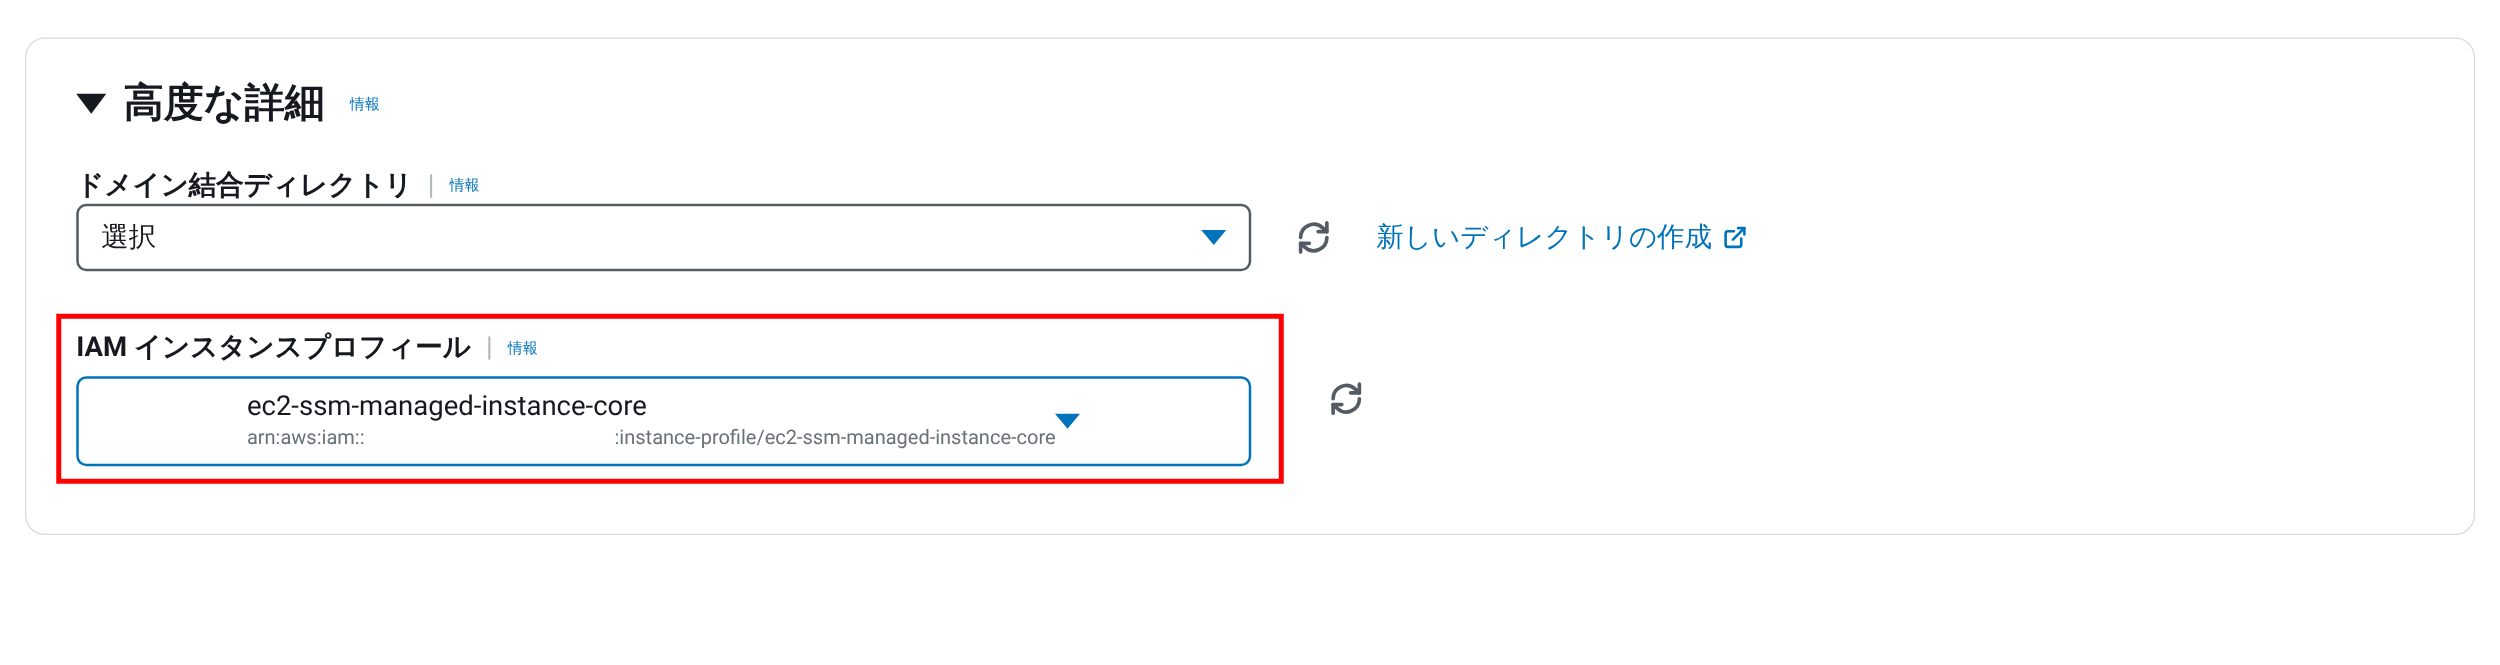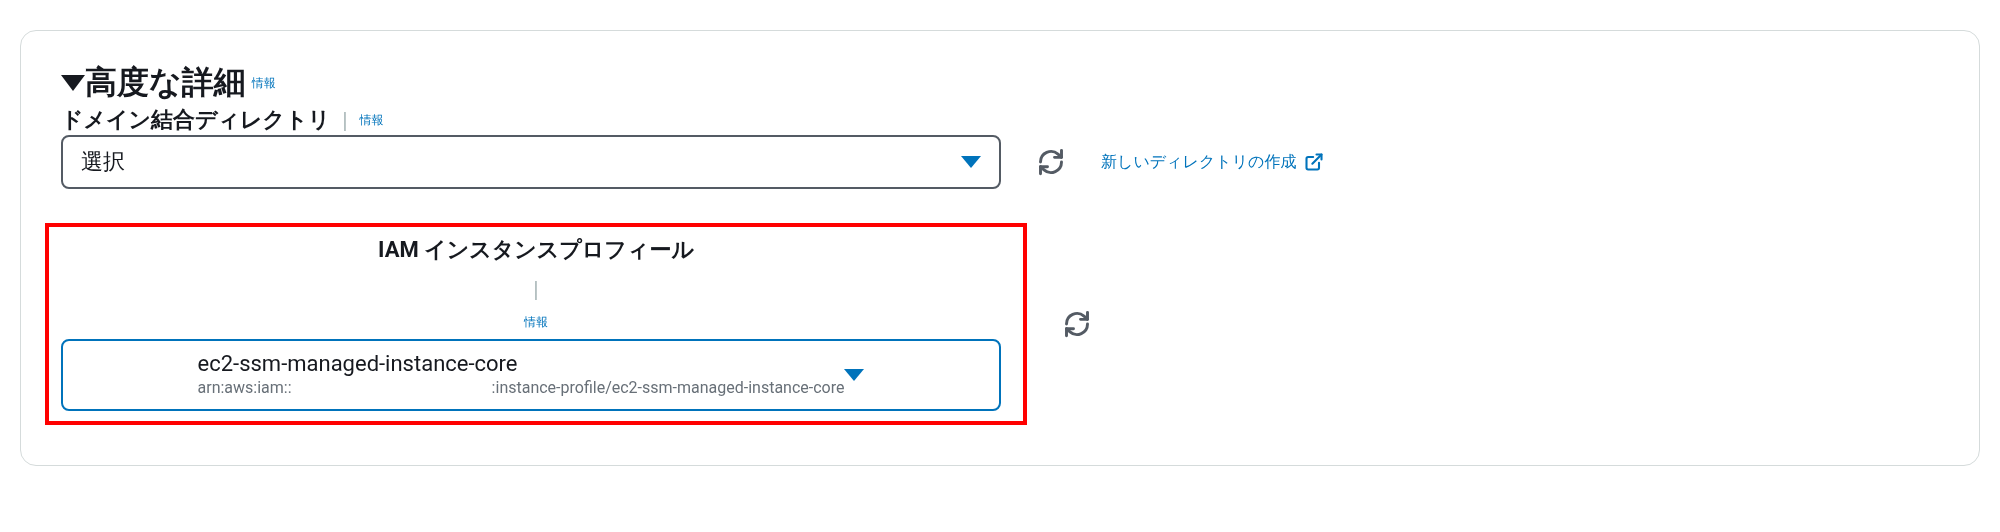--- a/index.html
+++ b/index.html
@@ -10,20 +10,22 @@
       width: 2000px;
     }
     .container {
       border: 1px solid #d5dbdb;
       border-radius: 16px;
       padding: 30px 40px 40px 40px;
     }
     .section-header {
       display: flex;
       align-items: center;
+      gap: 14px;
+      margin-bottom: 28px;
     }
     .caret-down {
       width: 0;
       height: 0;
       border-left: 12px solid transparent;
       border-right: 12px solid transparent;
       border-top: 16px solid #16191f;
     }
     .section-title {
       font-size: 32px;
@@ -107,41 +109,41 @@
       flex-shrink: 0;
     }
     .refresh-icon {
       width: 28px;
       height: 28px;
       cursor: pointer;
       color: #545b64;
     }
     .action-link {
       color: #0073bb;
-      font-size: 16px;
+      font-size: 22px;
       font-weight: 400;
       cursor: pointer;
       display: inline-flex;
       align-items: center;
       gap: 8px;
     }
     .external-icon {
       width: 20px;
       height: 20px;
       flex-shrink: 0;
     }
     .highlight-box {
       border: 4px solid #ff0000;
       padding: 8px 12px 10px 12px;
       margin-left: -16px;
       margin-right: 0;
       margin-bottom: 0;
       width: 982px;
     }
-    .highlight-box .field-label-row { margin-bottom: 8px; flex-direction: column; }
+    .highlight-box .field-label-row { margin-bottom: 8px; }
   </style>
 </head>
 <body>
 
 <div class="container">
 
   <div class="section-header">
     <div class="caret-down"></div>
     <span class="section-title">高度な詳細</span>
     <span class="info-link">情報</span>

